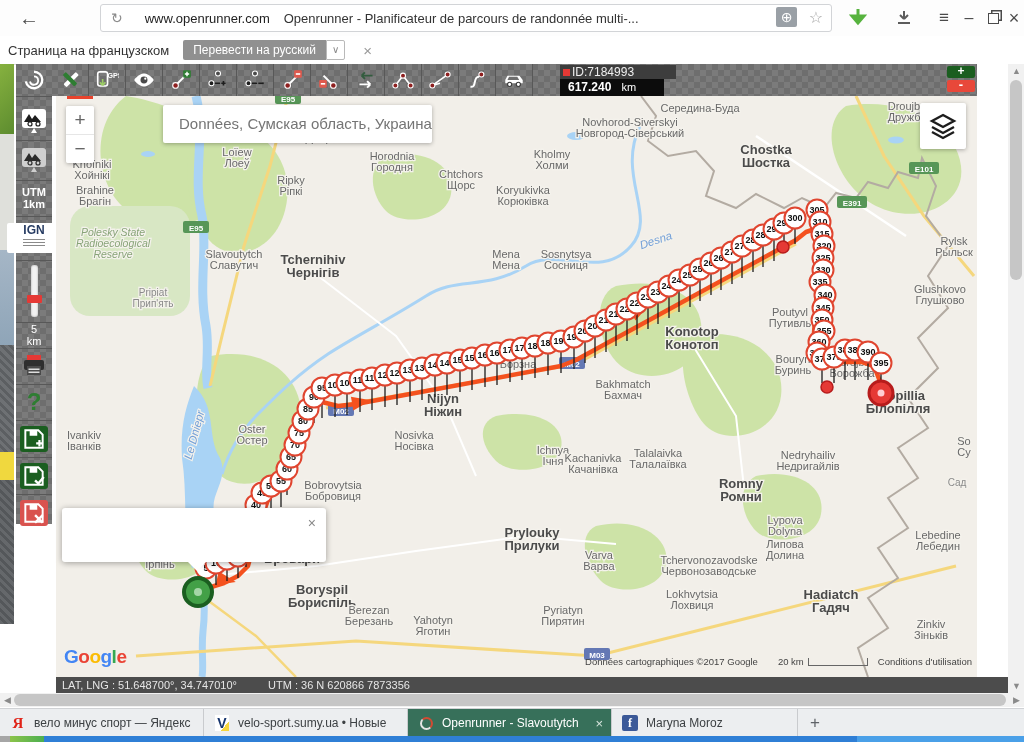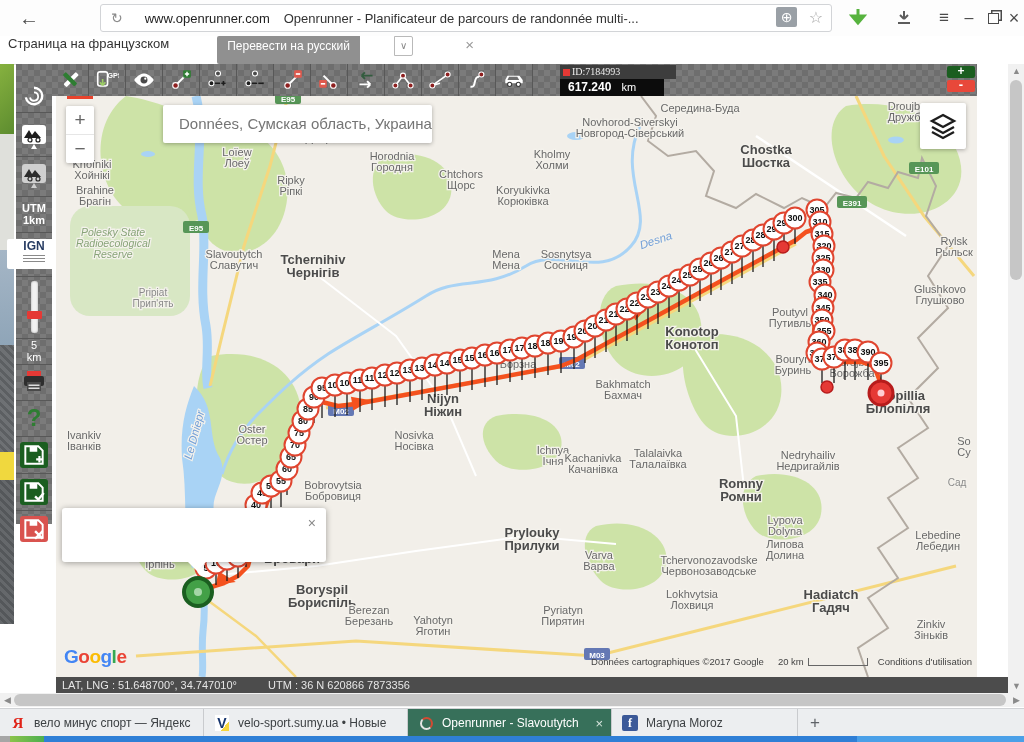--- a/index.html
+++ b/index.html
@@ -17,41 +17,41 @@
   #globe-badge{position:absolute;right:34px;top:2px;width:21px;height:20px;background:#9aa0a6;border-radius:2px;color:#fff;font-size:14px;line-height:20px;text-align:center;}
   #star-ico{position:absolute;right:8px;top:3px;color:#a5a5a5;font-size:16px;}
   #dl-green{left:844px;width:28px;}
   #dl-tray{left:890px;width:28px;color:#5c5c5c;}
   #menu-btn{left:932px;width:24px;font-size:17px;}
   #min-btn{left:958px;width:22px;font-size:16px;}
   #restore-btn{left:982px;width:22px;}
   .restore-glyph{width:9px;height:9px;border:1.5px solid #4a4a4a;box-shadow:3px -3px 0 -1.5px #fdfdfd,3px -3px 0 0 #4a4a4a;}
   #close-btn{left:1004px;width:20px;font-size:18px;}
   
-  #transbar{position:absolute;left:0;top:36px;width:840px;height:28px;background:#fff;border-bottom:1px solid #dcdcdc;display:flex;font-size:13px;color:#333;gap:34px;}
+  #transbar{position:absolute;left:0;top:36px;width:840px;height:28px;background:#fff;border-bottom:1px solid #dcdcdc;display:flex;align-items:center;font-size:13px;color:#333;}
   #trans-msg{margin-left:8px;}
   #trans-btn{margin-left:14px;background:#909090;color:#fff;font-size:12px;padding:3px 10px;border-radius:2px 0 0 2px;}
   #trans-dd{background:#fff;border:1px solid #b9b9b9;color:#8a8a8a;font-size:10px;padding:2px 5px;height:14px;line-height:14px;border-radius:0 2px 2px 0;}
   #trans-close{margin-left:18px;color:#9a9a9a;font-size:15px;}
   
   .checker{background-color:#6e6e6e;background-image:
      linear-gradient(45deg,#7b7b7b 25%,transparent 25%,transparent 75%,#7b7b7b 75%),
      linear-gradient(45deg,#7b7b7b 25%,transparent 25%,transparent 75%,#7b7b7b 75%);
      background-position:0 0,6px 6px;background-size:12px 12px;}
   #toolbar{position:absolute;left:52px;top:64px;width:925px;height:32px;}
   .tcell{position:absolute;top:0;width:36px;height:32px;border-right:1px solid #585858;display:flex;align-items:center;justify-content:center;}
   .tcell svg{width:24px;height:24px;}
-  #idbox{position:absolute;left:508px;top:1px;width:104px;height:14px;background:#3d3d3d;color:#eee;font-size:10px;line-height:14px;padding-left:12px;font-family:Liberation Serif, serif;}
+  #idbox{position:absolute;left:508px;top:1px;width:104px;height:14px;background:#3d3d3d;color:#eee;font-size:12px;line-height:14px;padding-left:12px;}
   #idbox .sq{position:absolute;left:3px;top:4px;width:7px;height:7px;background:#e53935;}
   #kmbox{position:absolute;left:508px;top:15px;width:96px;height:17px;background:#0c0c0c;color:#fff;font-size:12px;line-height:17px;padding-left:8px;}
   #kmbox b{font-weight:bold;} #kmbox span{margin-left:10px;font-size:11px;}
   #tb-plus{position:absolute;left:895px;top:2px;width:28px;height:12px;background:#1b5e20;color:#fff;text-align:center;line-height:11px;font-weight:bold;font-size:12px;border-radius:2px;}
   #tb-minus{position:absolute;left:895px;top:16px;width:28px;height:12px;background:#e8483a;color:#fff;text-align:center;line-height:10px;font-weight:bold;font-size:13px;border-radius:2px;}
   #sidebar{position:absolute;left:16px;top:64px;width:36px;height:460px;}
-  .scell{position:absolute;left:0;width:36px;border-bottom:1px solid #585858;display:flex;align-items:center;justify-content:center;flex-direction:column;color:#fff;margin-top:16px;}
+  .scell{position:absolute;left:0;width:36px;border-bottom:1px solid #585858;display:flex;align-items:center;justify-content:center;flex-direction:column;color:#fff;}
   .scell svg{width:26px;height:26px;}
   .s-txt{font-weight:bold;font-size:11px;line-height:12px;text-align:center;color:#fff;}
   #ign-box{background:#fff;width:54px;height:30px;border-radius:2px;text-align:center;}
   #ign-box .t{font-weight:bold;font-size:12px;color:#273c63;line-height:14px;}
   .ign-lines{width:22px;height:1.5px;background:#8a8a8a;margin:1.5px auto;}
   #slider-track{width:7px;height:52px;background:#f2f2f2;border-radius:3px;position:relative;box-shadow:inset 0 0 2px #999;}
   #slider-handle{position:absolute;left:-4px;top:30px;width:15px;height:8px;background:#e53935;border-radius:1px;}
   .savecell{width:28px;height:26px;border-radius:3px;display:flex;align-items:center;justify-content:center;}
   
   .strip{position:absolute;left:0;width:14px;}
@@ -762,21 +762,21 @@
     <path d="M4 16l11 6 11-6" fill="none" stroke="#1d1d1d" stroke-width="2.4"></path>
     <path d="M4 21l11 6 11-6" fill="none" stroke="#1d1d1d" stroke-width="2.4"></path>
   </svg>
 </div>
 <div id="popup">
   <span id="popup-close">×</span>
 </div>
 <div id="glogo"><span style="color: rgb(66, 133, 244);">G</span><span style="color: rgb(234, 67, 53);">o</span><span style="color: rgb(251, 188, 5);">o</span><span style="color: rgb(66, 133, 244);">g</span><span style="color: rgb(52, 168, 83);">l</span><span style="color: rgb(234, 67, 53);">e</span></div>
 <div id="attrib">
   <span>Données cartographiques ©2017 Google</span>
-  <span style="margin-left:14px">20 km</span>
+  <span style="margin-left:20px">20 km</span>
   <span id="scalebar"></span>
   <span class="terms">Conditions d'utilisation</span>
 </div>
 
 <div id="statusbar">
   <span>LAT, LNG : 51.648700°, 34.747010°</span>
   <span class="utm">UTM : 36 N 620866 7873356</span>
 </div>
 <div id="hscroll">
   <span class="scroll-arrow" style="left:4px;top:2px">◀</span>

